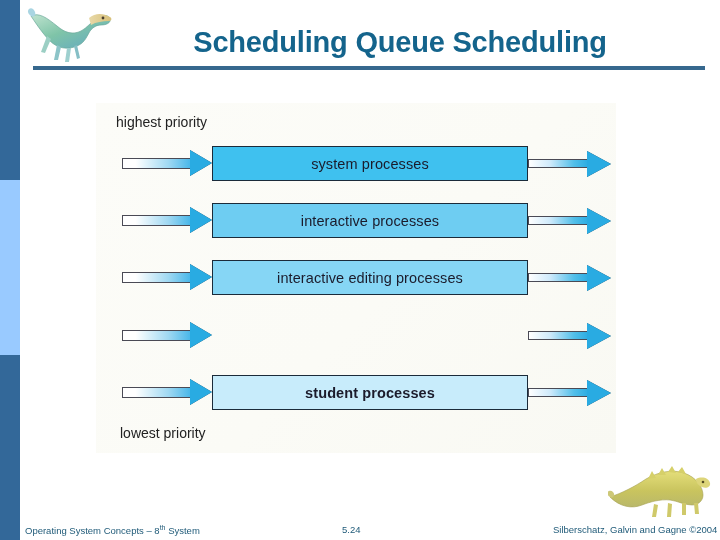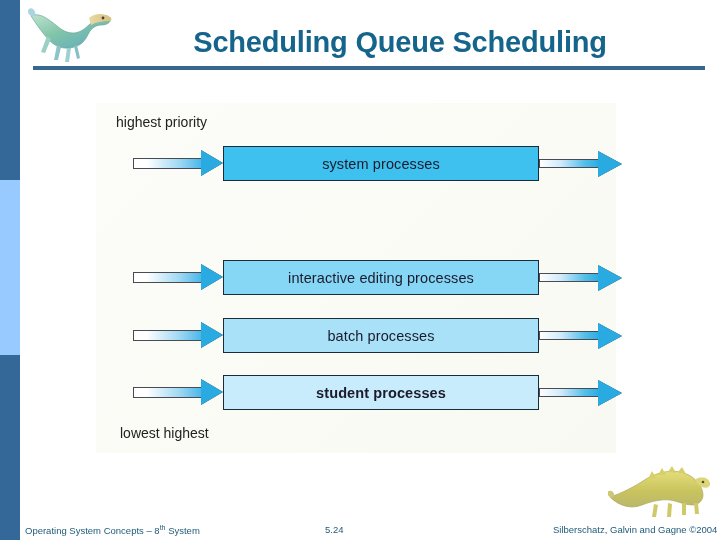--- a/index.html
+++ b/index.html
@@ -38,21 +38,21 @@
   .lbl-high{
     position:absolute;left:116px;top:114px;
     font-size:14px;color:#222222;
   }
   .lbl-low{
     position:absolute;left:120px;top:425px;
     font-size:14px;color:#222222;
   }
 
   
-  .qrow{position:absolute;left:15px;width:616px;height:36px;}
+  .qrow{position:absolute;left:4px;width:616px;height:36px;}
   .qbox{
     position:absolute;left:208px;width:316px;height:35px;
     border:1px solid #1b2b3a;
     box-sizing:border-box;
     display:flex;align-items:center;justify-content:center;
   }
   .qbox span{font-size:14.5px;color:#1b1b2b;letter-spacing:.1px;}
 
   
   .in-shaft{
@@ -76,21 +76,21 @@
     position:absolute;left:583px;top:5px;width:0;height:0;
     border-top:13px solid transparent;border-bottom:13px solid transparent;
     border-left:24px solid #29abe2;
     filter:drop-shadow(0.5px 0.5px 0 #2b3b4a);
   }
 
   
   .footer-dino{position:absolute;left:608px;top:463px;width:104px;height:60px;}
   .foot{position:absolute;top:524px;font-size:9.5px;color:#1f5a78;white-space:nowrap;}
   .foot-left{left:25px;}
-  .foot-mid{left:325px;}
+  .foot-mid{left:342px;}
   .foot-right{left:553px;}
   .foot sup{font-size:7px;vertical-align:super;}
 </style>
 </head>
 <body>
 
 <div class="slide">
 
   <div class="sidebar">
     <div class="sb-top"></div>
@@ -121,49 +121,55 @@
     <path d="M47 44 L50 57 L53 56 L50 43 Z" fill="#86bfc6"></path>
     <path d="M20 34 L14 50 L18 51 L24 37 Z" fill="#9ccfc4"></path>
     <path d="M4 14 C1 12 0 9 2 7 C4 5 7 7 8 10 C9 13 7 16 4 14 Z" fill="#a9d5e2"></path>
   </svg>
 
   <div class="title">Scheduling Queue Scheduling</div>
   <div class="title-rule"></div>
 
   <div class="diagram"></div>
   <div class="lbl-high">highest priority</div>
-  <div class="lbl-low">lowest highest</div>
+  <div class="lbl-low">lowest priority</div>
 
   <div class="qrow" style="top:146px;">
     <div class="in-shaft"></div>
     <div class="in-head"></div>
     <div class="qbox" style="background:#3fc1ef;">
       <span>system processes</span>
     </div>
     <div class="out-shaft"></div>
     <div class="out-head"></div>
   </div>
 
+  <div class="qrow" style="top:203px;">
+    <div class="in-shaft"></div>
+    <div class="in-head"></div>
+    <div class="qbox" style="background:#6ecdf2;">
+      <span>interactive processes</span>
+    </div>
+    <div class="out-shaft"></div>
+    <div class="out-head"></div>
+  </div>
 
   <div class="qrow" style="top:260px;">
     <div class="in-shaft"></div>
     <div class="in-head"></div>
     <div class="qbox" style="background:#86d6f5;">
       <span>interactive editing processes</span>
     </div>
     <div class="out-shaft"></div>
     <div class="out-head"></div>
   </div>
 
   <div class="qrow" style="top:318px;">
     <div class="in-shaft"></div>
     <div class="in-head"></div>
-    <div class="qbox" style="background:#a9e2f8;">
-      <span>batch processes</span>
-    </div>
     <div class="out-shaft"></div>
     <div class="out-head"></div>
   </div>
 
   <div class="qrow" style="top:375px;font-weight:bold;">
     <div class="in-shaft"></div>
     <div class="in-head"></div>
     <div class="qbox" style="background:#c8ecfb;">
       <span>student processes</span>
     </div>

